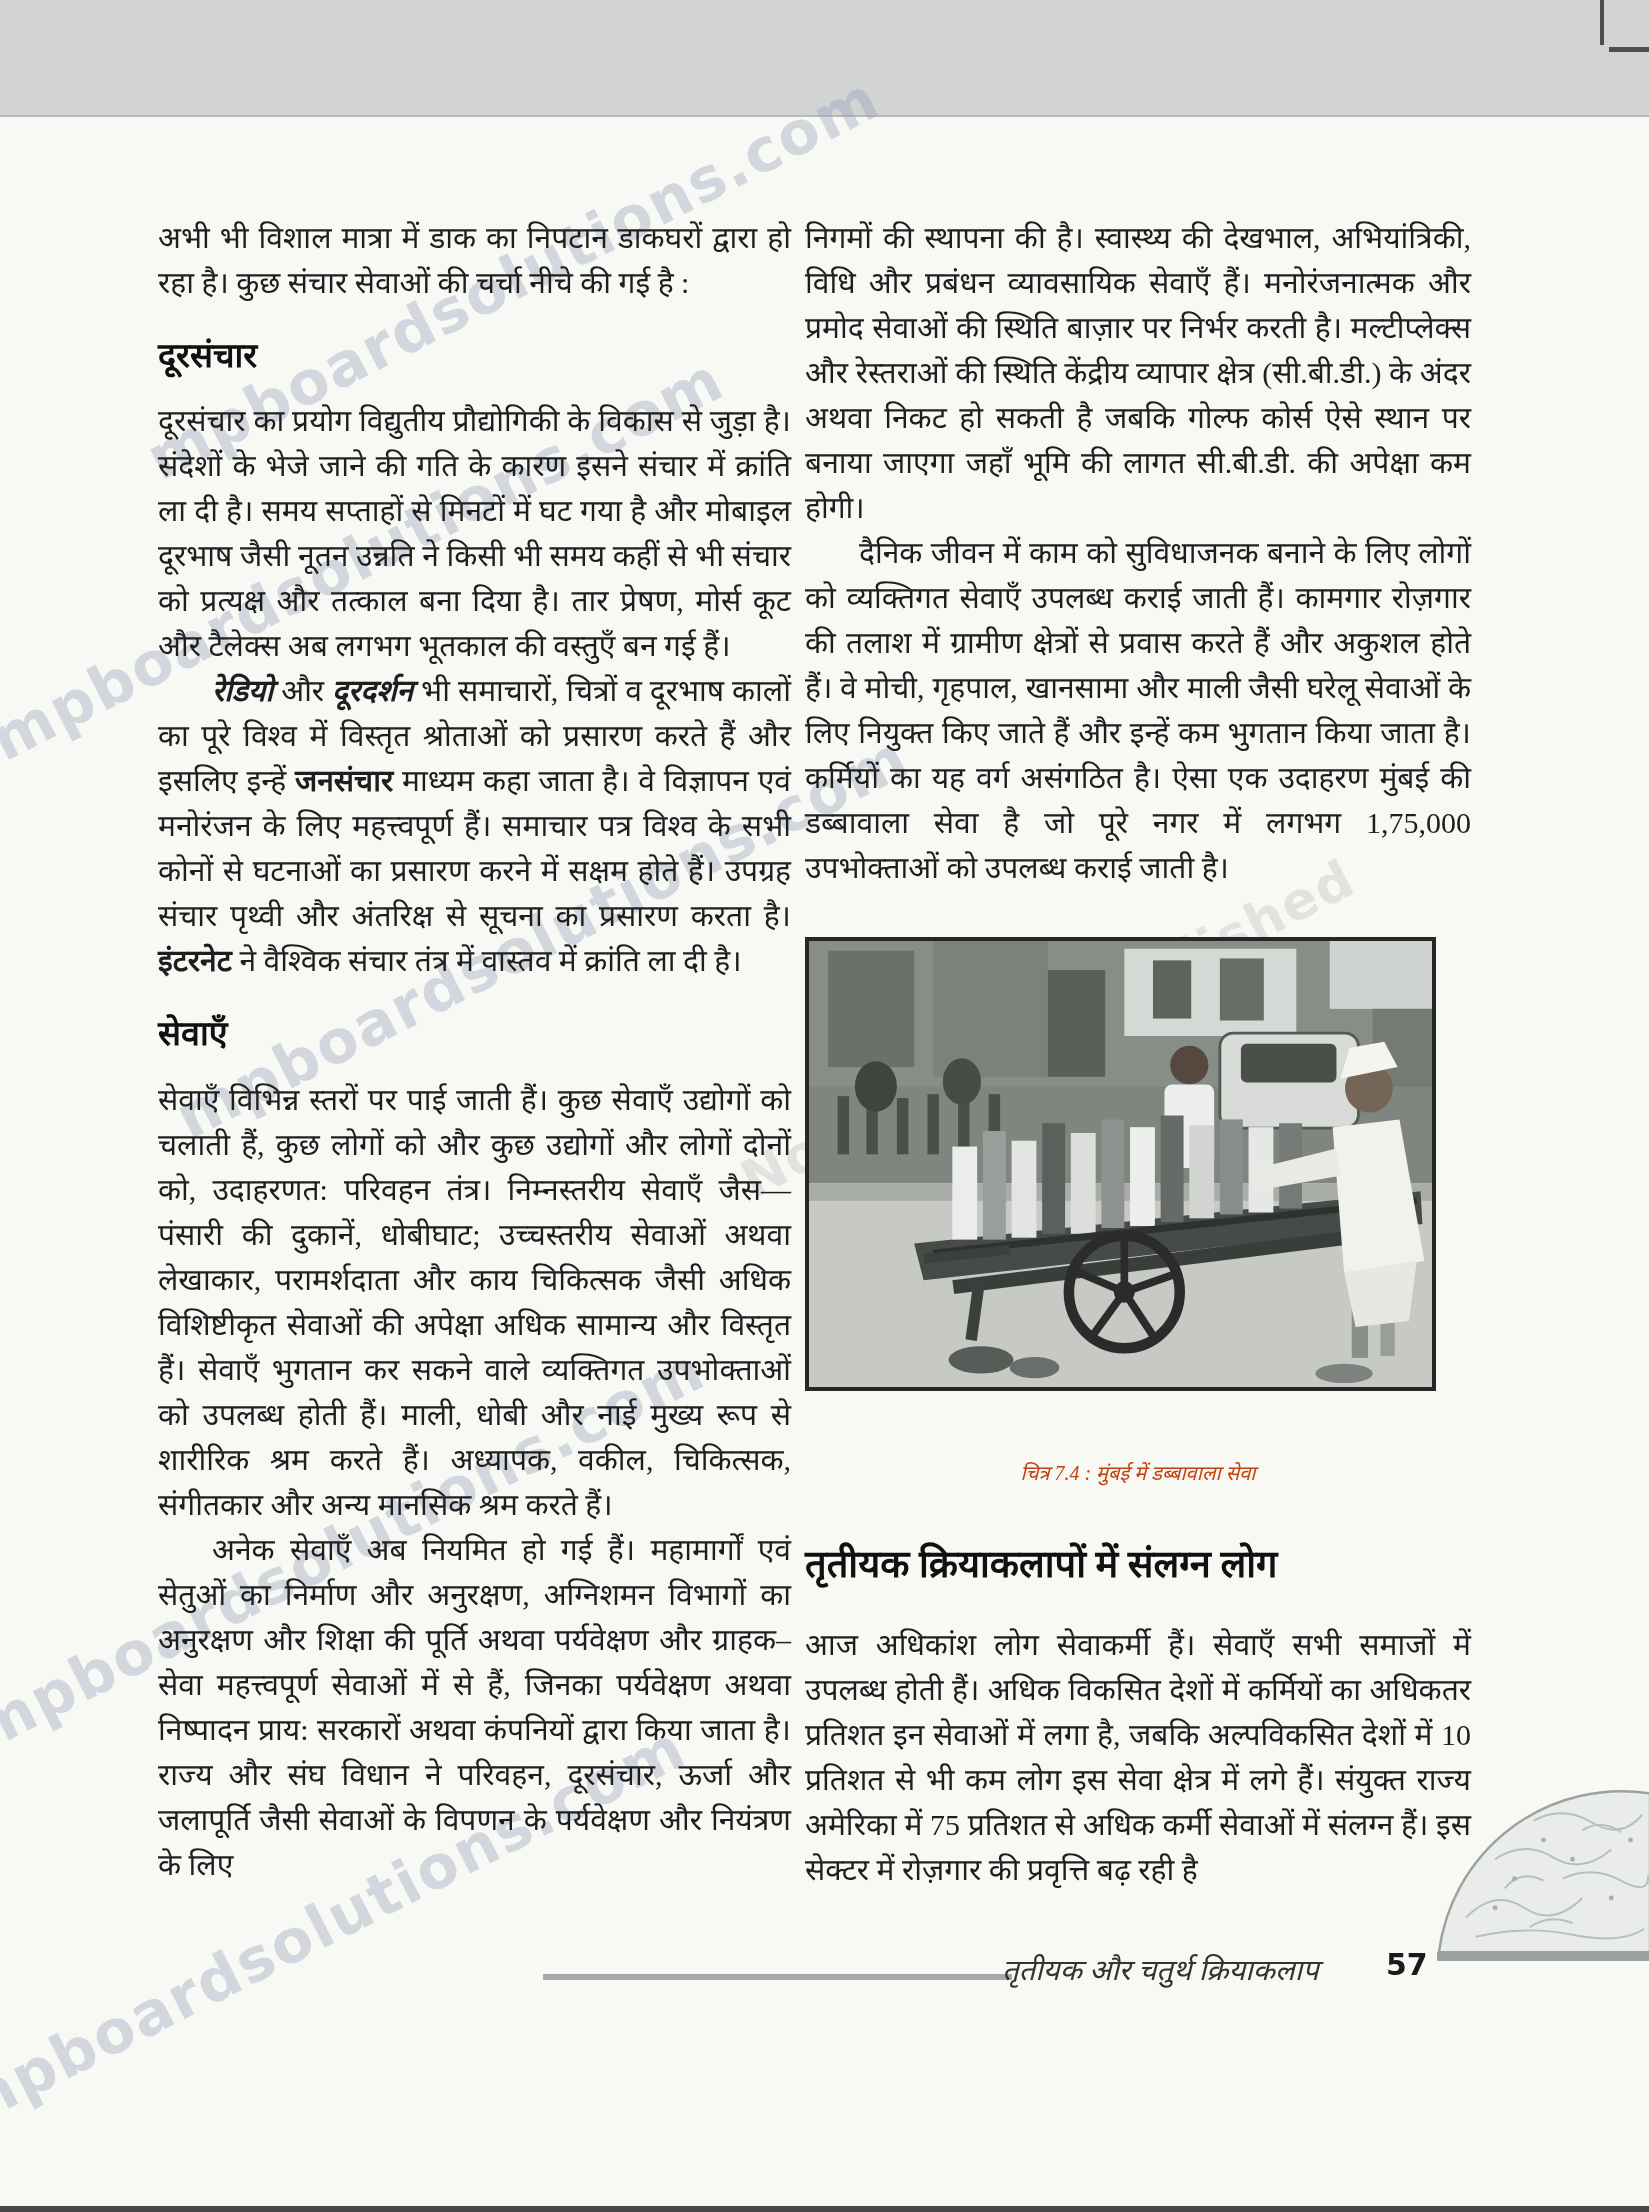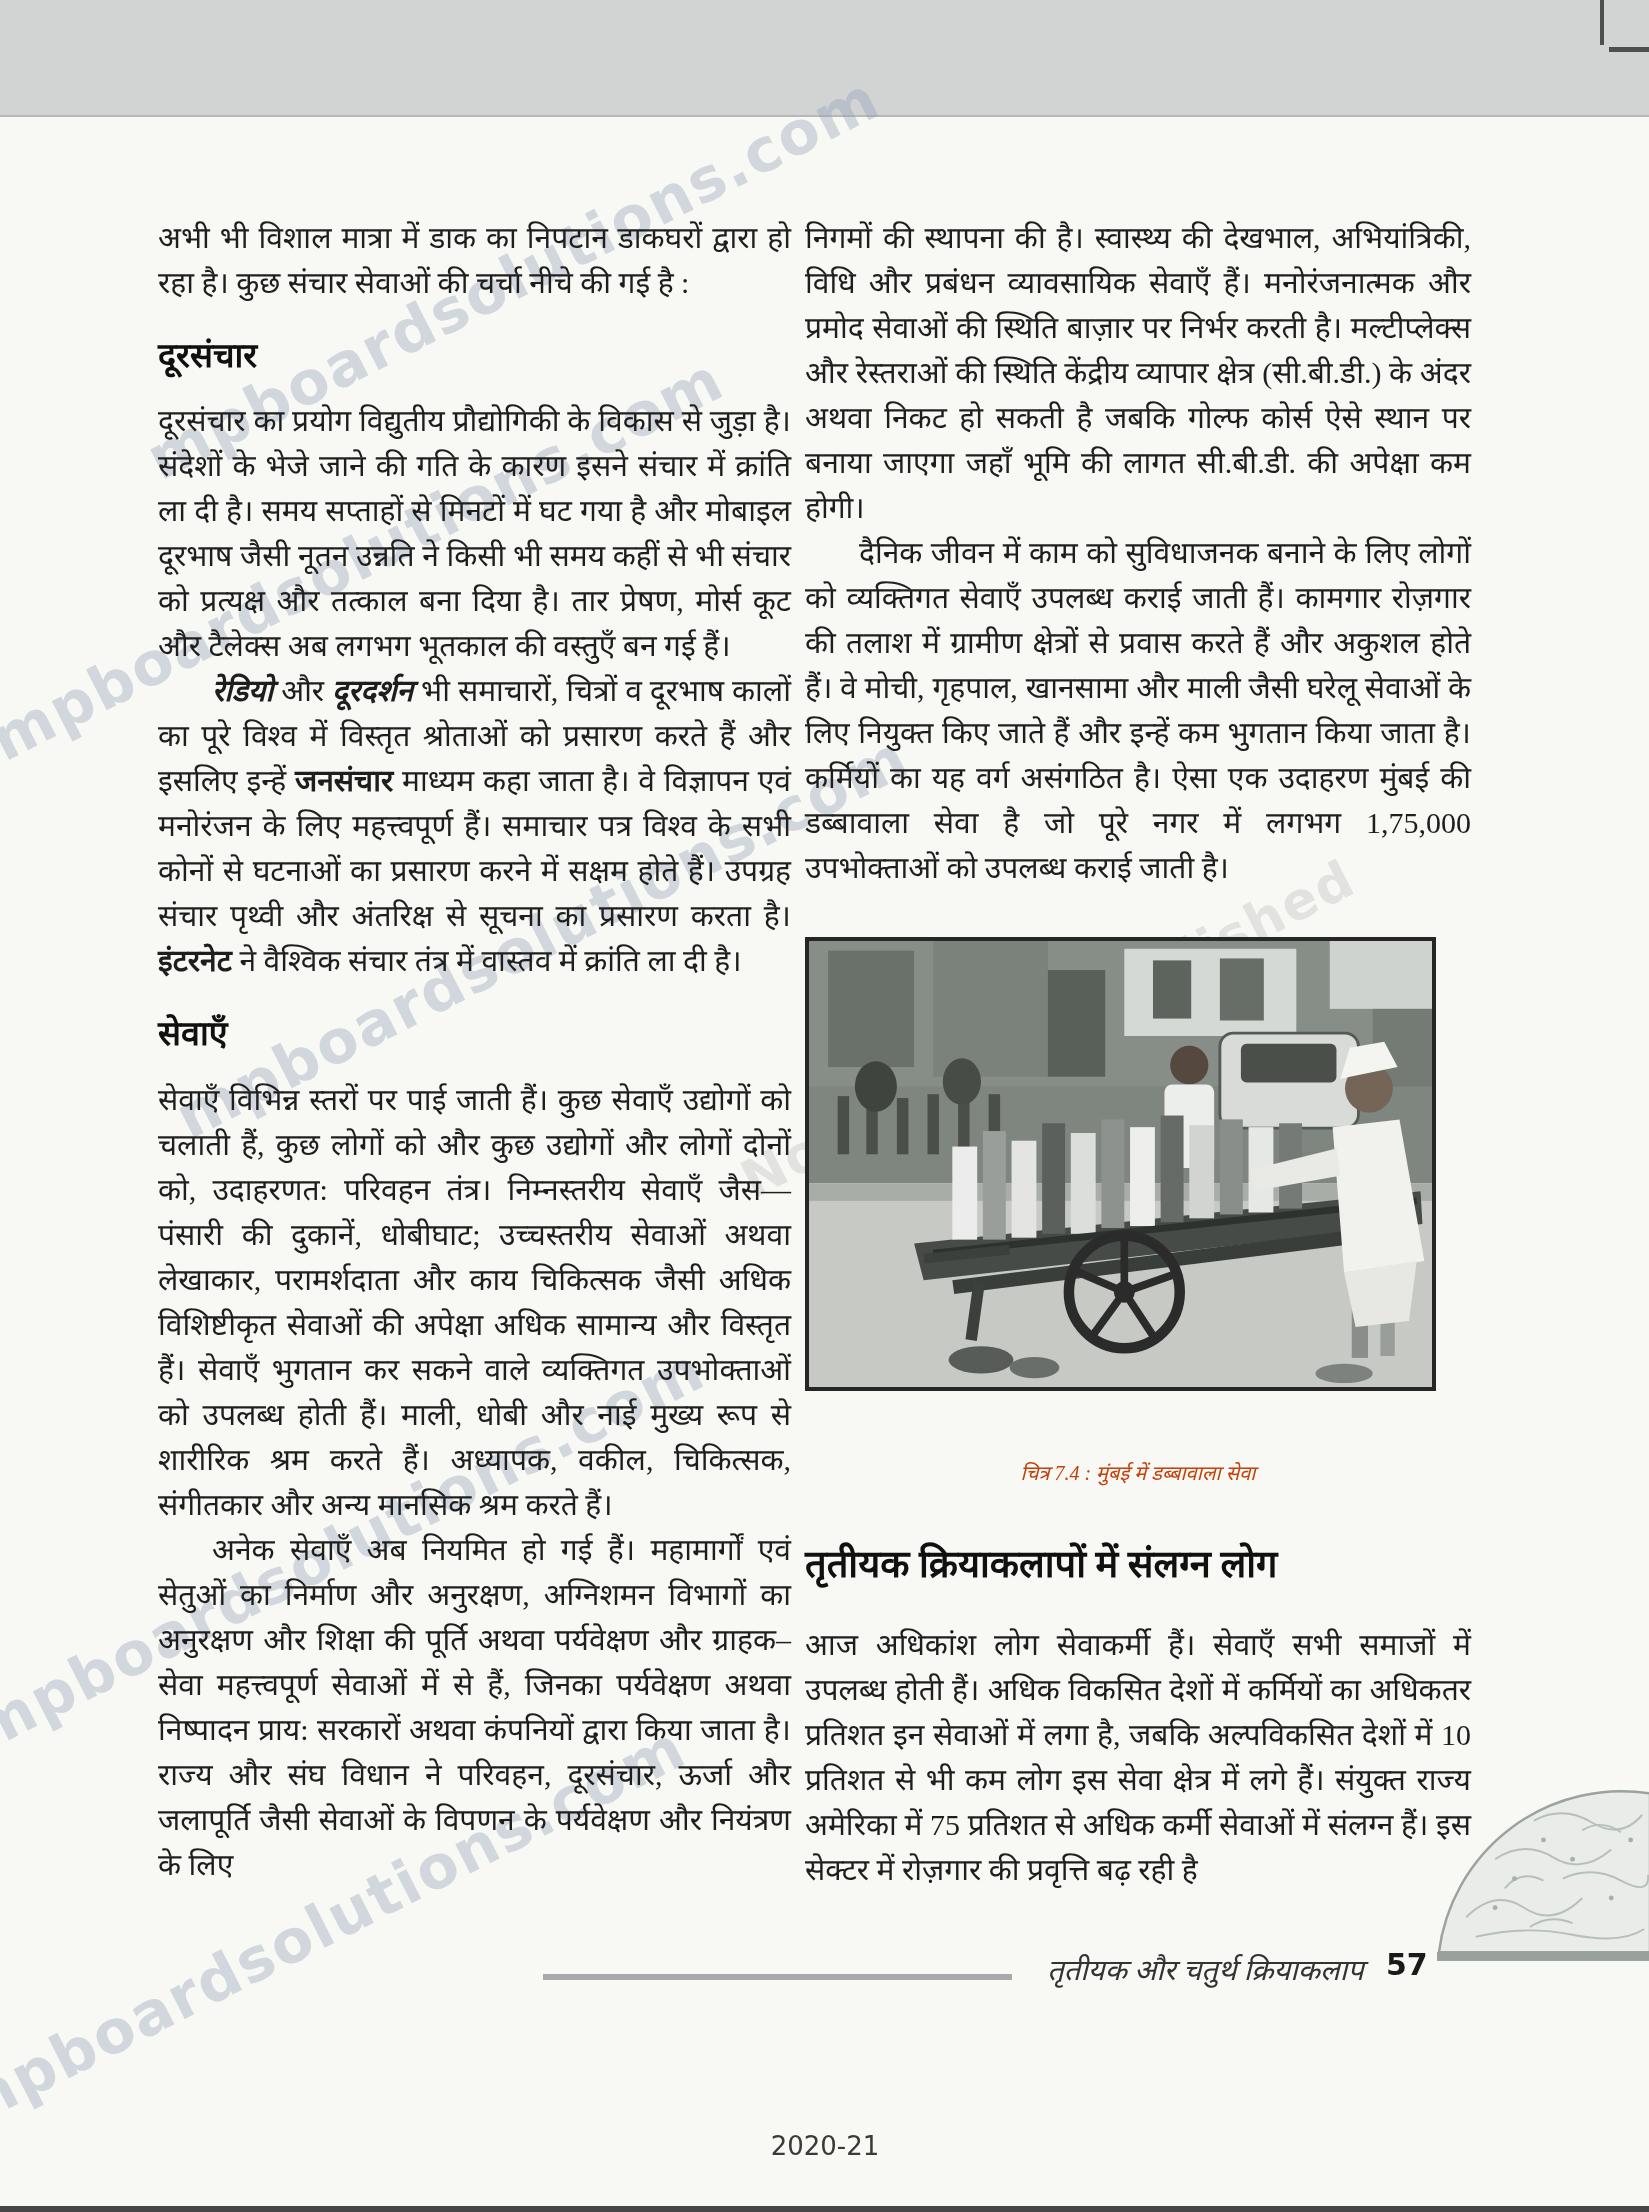--- a/index.html
+++ b/index.html
@@ -28,21 +28,21 @@
   h2.sec{font-size:34px;line-height:43px;font-weight:bold;margin:29px 0 21.3px 0;text-align:left;color:#101010;}
   h2.big{font-size:38px;line-height:47px;margin:45px 0 34px 0;}
   .seg-bi{font-weight:bold;font-style:italic;}
   .seg-b{font-weight:bold;}
   
   .figure{margin-top:47px;}
   .photo-frame{width:623px;height:446px;border:4.9px solid #262626;background:#b7bbb7;}
   .caption{margin-top:48px;font-size:20px;font-style:italic;text-align:center;color:#c2410c;}
   
   .footer-rule{position:absolute;left:543px;top:1974px;width:469px;height:5.8px;background:#a9a9a9;}
-  .footer-title{position:absolute;left:1031px;top:1949px;width:349px;font-size:29px;
+  .footer-title{position:absolute;left:986px;top:1949px;width:349px;font-size:29px;
     font-style:italic;color:#333;text-align:center;}
   .page-num{position:absolute;left:1386px;top:1947px;font-size:30px;font-weight:bold;
     color:#1a1a1a;font-family:"DejaVu Sans",sans-serif;}
   .year-line{position:absolute;left:0;top:2131px;width:1650px;text-align:center;
     font-size:26px;color:#3a3a3a;font-family:"DejaVu Sans",sans-serif;}
   .dome{position:absolute;right:0;top:1772px;width:213px;height:192px;}
   .bottom-edge{position:absolute;left:0;top:2206px;width:1650px;height:6.8px;background:#474747;}
 </style>
 </head>
 <body>
@@ -156,21 +156,20 @@
       <div class="caption">चित्र 7.4 : मुंबई में डब्बावाला सेवा</div>
     </div>
 
     <h2 class="sec big">तृतीयक क्रियाकलापों में संलग्न लोग</h2>
     <p>आज अधिकांश लोग सेवाकर्मी हैं। सेवाएँ सभी समाजों में उपलब्ध होती हैं। अधिक विकसित देशों में कर्मियों का अधिकतर प्रतिशत इन सेवाओं में लगा है, जबकि अल्पविकसित देशों में 10 प्रतिशत से भी कम लोग इस सेवा क्षेत्र में लगे हैं। संयुक्त राज्य अमेरिका में 75 प्रतिशत से अधिक कर्मी सेवाओं में संलग्न हैं। इस सेक्टर में रोज़गार की प्रवृत्ति बढ़ रही है</p>
   </div>
 
   <div class="footer-rule"></div>
   <div class="footer-title">तृतीयक और चतुर्थ क्रियाकलाप</div>
   <div class="page-num">57</div>
-  <div class="year-line">2020-21</div>
 
   <svg class="dome" viewBox="0 0 220 198">
     <path d="M 2,186 A 190 190 0 0 1 220 22 L 220 186 Z" fill="#eaece9" stroke="#9aa39f" stroke-width="2.5"></path>
     <g fill="none" stroke="#b6c0ba" stroke-width="2">
       <path d="M 30,150 Q 60,120 90,140 T 150,130"></path>
       <path d="M 60,90 Q 90,70 120,88 T 180,80"></path>
       <path d="M 100,50 Q 130,34 160,52 T 212,44"></path>
       <path d="M 40,170 Q 90,158 140,168 T 214,162"></path>
       <path d="M 130,110 Q 160,96 190,112 T 218,106"></path>
       <path d="M 70,120 Q 86,100 110,112"></path>

